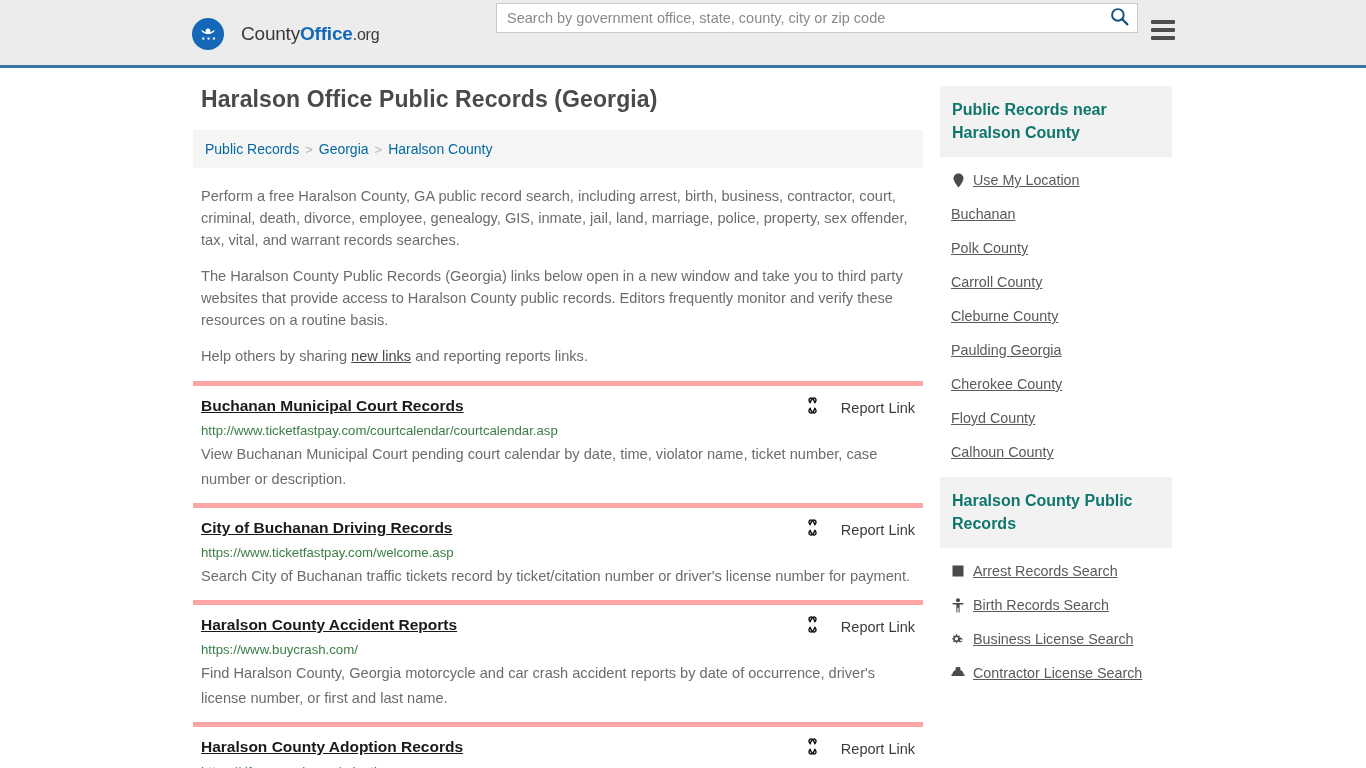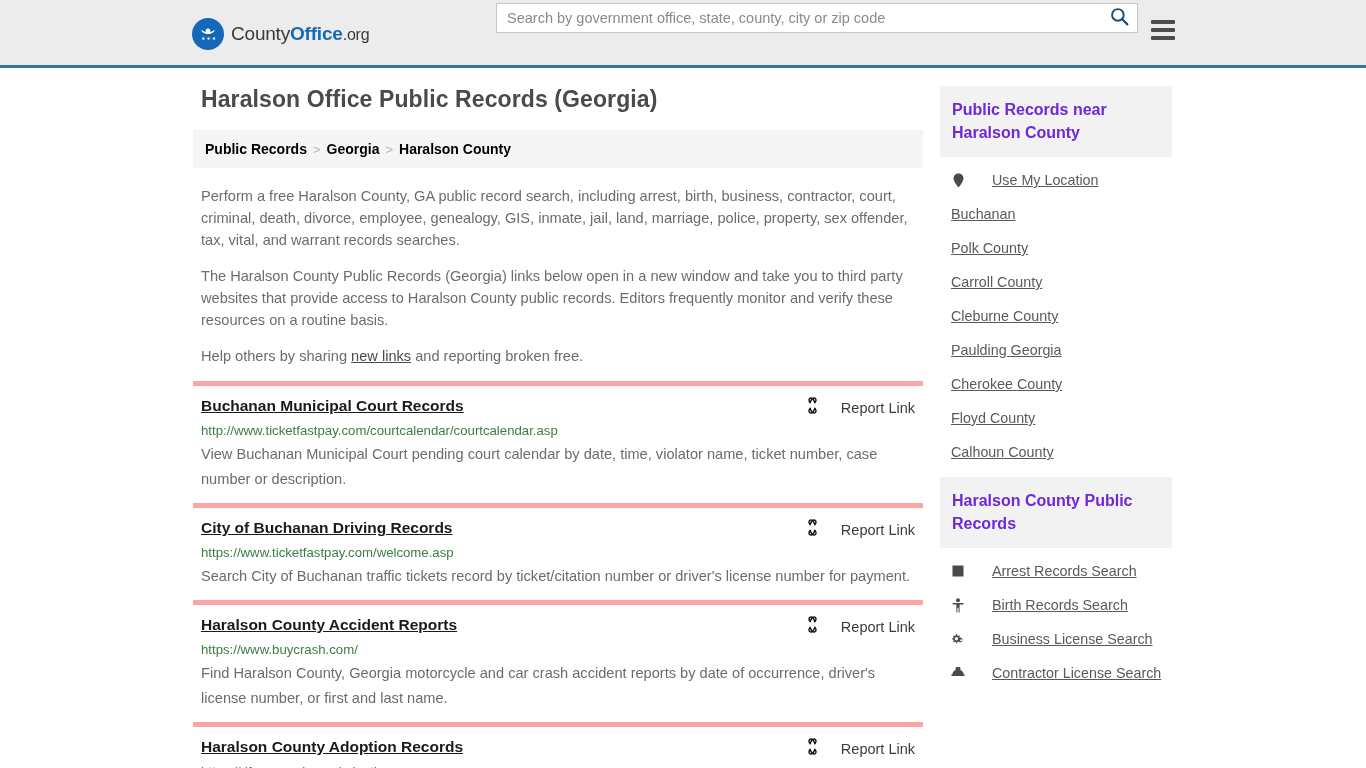--- a/index.html
+++ b/index.html
@@ -22,21 +22,21 @@
     border-bottom: 3px solid #3a73a8;
     display: flex;
     align-items: center;
   }
   .logo-wrap {
     position: absolute;
     left: 192px;
     top: 18px;
     display: flex;
     align-items: center;
-    gap: 7px;
+    gap: 17px;
     text-decoration: none;
   }
   .logo-badge {
     width: 32px;
     height: 32px;
     border-radius: 50%;
     background: #1568b8;
     display: flex;
     align-items: center;
     justify-content: center;
@@ -134,23 +134,22 @@
     background: #f5f5f5;
     padding: 11px 12px;
     font-size: 14px;
     color: #6c6c6c;
     display: flex;
     align-items: center;
     gap: 6px;
     margin-bottom: 17px;
   }
   .breadcrumb a {
-    color: #000000;
+    color: #0369a1;
     text-decoration: none;
-    font-weight: bold;
   }
   .breadcrumb .sep { color: #b4b4b4; font-size: 13px; }
 
   .intro-p {
     font-size: 14.6px;
     line-height: 22px;
     color: #6c6c6c;
     margin: 0 0 14px 0;
     padding: 0 8px;
   }
@@ -204,28 +203,28 @@
     margin-top: 2px;
   }
 
   
   .side-box { margin-bottom: 8px; }
   .side-head {
     background: #f2f2f2;
     padding: 12px 12px 13px 12px;
     font-size: 16px;
     font-weight: bold;
-    color: #6d28d9;
+    color: #0f766e;
     line-height: 23px;
   }
   .side-list { padding: 6px 0 0 0; margin: 0; list-style: none; }
   .side-list li {
     display: flex;
     align-items: center;
-    gap: 27px;
+    gap: 8px;
     padding: 9px 0 9px 11px;
     font-size: 14.3px;
   }
   .side-list li a {
     color: #5a5a5a;
     text-decoration: underline;
   }
   .side-ico {
     width: 14px;
     height: 16px;
@@ -282,21 +281,21 @@
         <a href="#">Public Records</a>
         <span class="sep">&gt;</span>
         <a href="#">Georgia</a>
         <span class="sep">&gt;</span>
         <a href="#">Haralson County</a>
       </div>
 
       <p class="intro-p">Perform a free Haralson County, GA public record search, including arrest, birth, business, contractor, court, criminal, death, divorce, employee, genealogy, GIS, inmate, jail, land, marriage, police, property, sex offender, tax, vital, and warrant records searches.</p>
       <p class="intro-p">The Haralson County Public Records (Georgia) links below open in a new window and take you to third party websites that provide access to Haralson County public records. Editors frequently monitor and verify these resources on a routine basis.</p>
 
-      <p class="intro-p"><span>Help others by sharing </span><a href="#">new links</a><span> and reporting broken free.</span></p>
+      <p class="intro-p"><span>Help others by sharing </span><a href="#">new links</a><span> and reporting reports links.</span></p>
 
       <div class="record">
         <div class="record-head">
           <a class="record-title" href="#">Buchanan Municipal Court Records</a>
           <div class="report-link">
             <span>
               <svg width="17" height="17" viewBox="0 0 18 18" aria-hidden="true">
                 <path d="M6.6 6.0 C4.9 4.3 4.9 2.3 6.2 1.4 C7.5 .6 9.2 1.3 10.0 2.8 L11.4 5.4" fill="none" stroke="#111" stroke-width="1.5" stroke-linecap="round"></path>
                 <path d="M11.4 12.0 C13.1 13.7 13.1 15.7 11.8 16.6 C10.5 17.4 8.8 16.7 8.0 15.2 L6.6 12.6" fill="none" stroke="#111" stroke-width="1.5" stroke-linecap="round"></path>
                 <path d="M11.4 6.0 C13.1 4.3 13.1 2.3 11.8 1.4 C10.5 .6 8.8 1.3 8.0 2.8 L6.6 5.4" fill="none" stroke="#111" stroke-width="1.5" stroke-linecap="round"></path>

